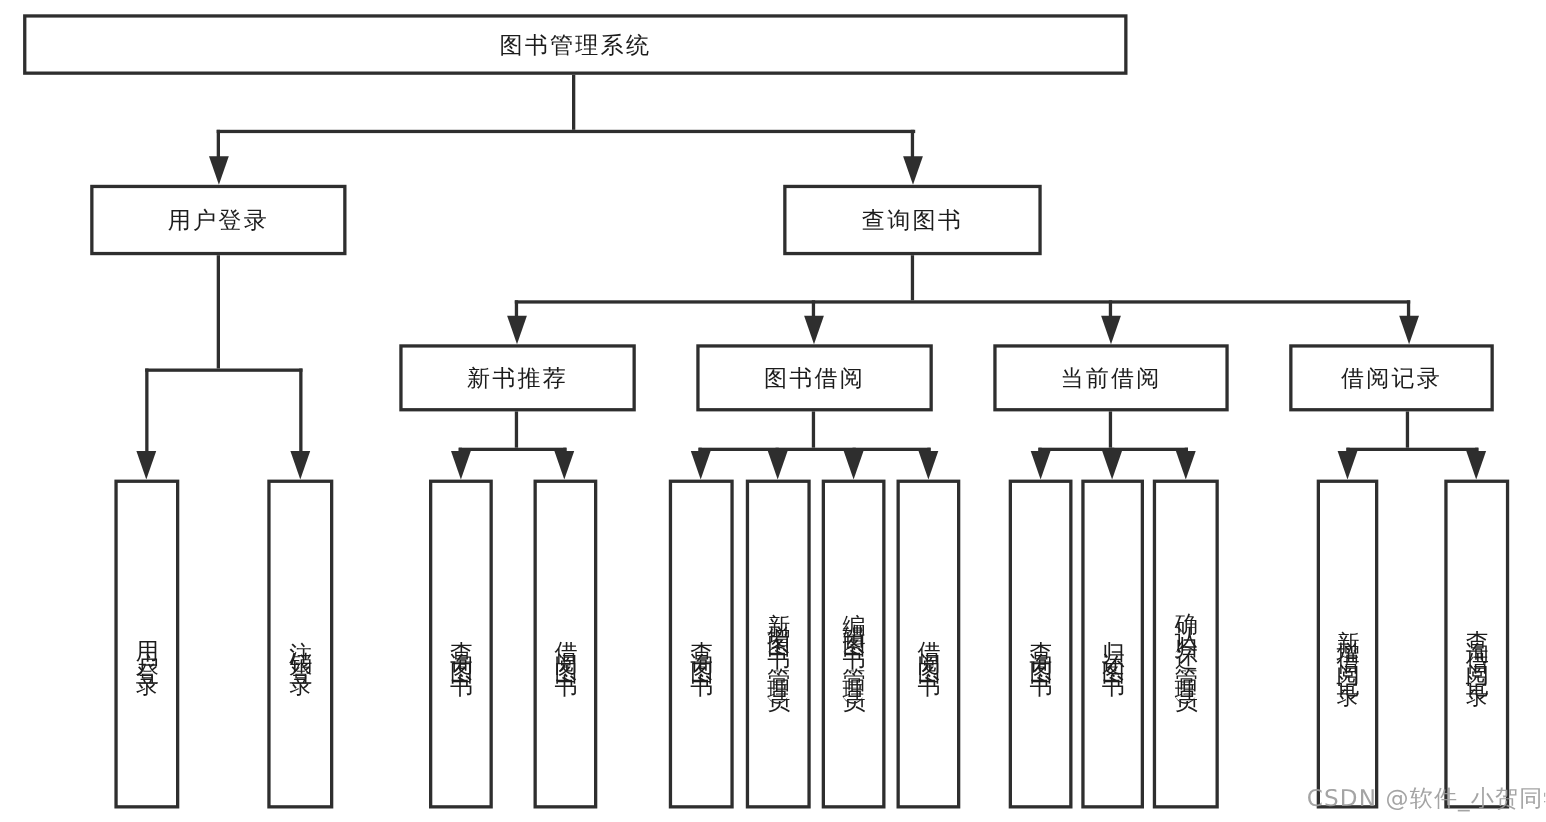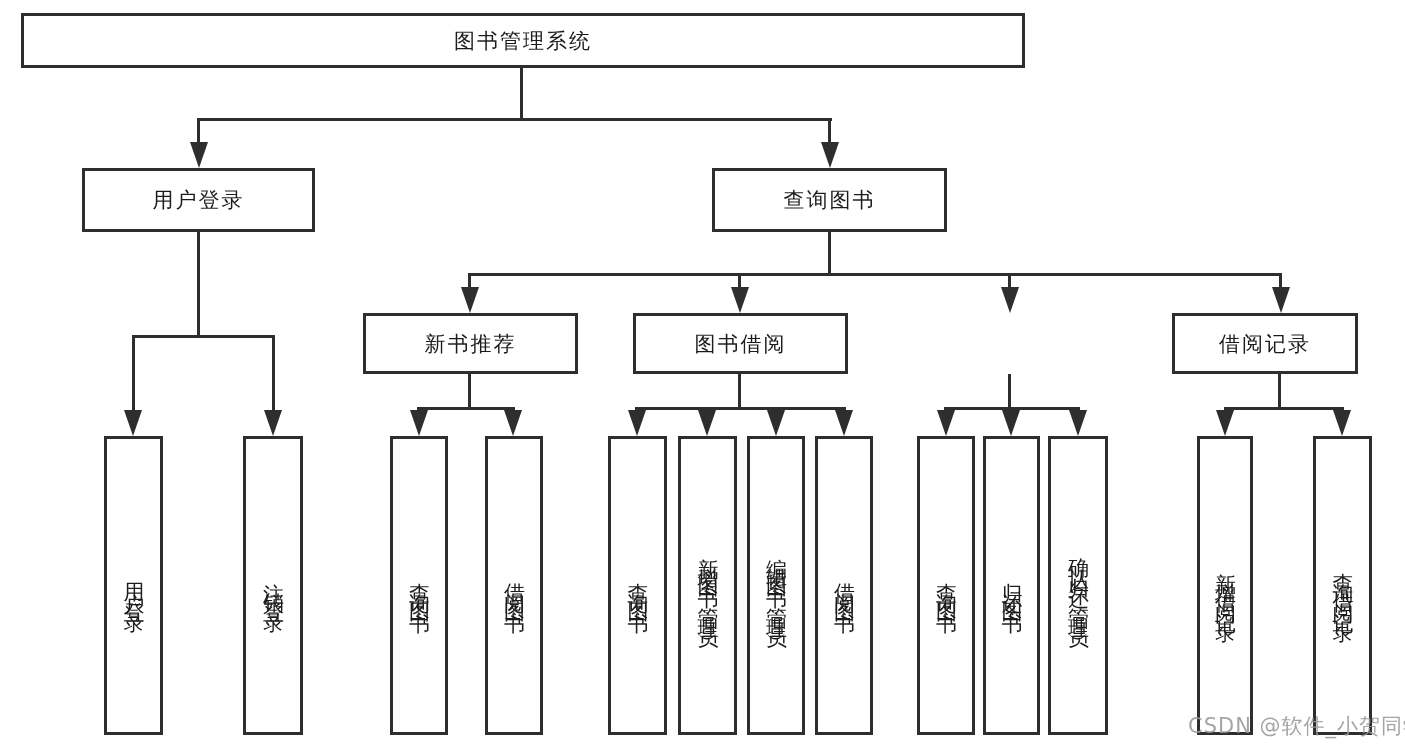--- a/index.html
+++ b/index.html
@@ -81,20 +81,23 @@
   <div class="ahead" style="left:1001px;top:287px;"></div>
   <div class="vline" style="left:1279px;top:273px;width:3px;height:18px;"></div>
   <div class="ahead" style="left:1272px;top:287px;"></div>
 
   <div class="box hbox" style="left:363px;top:313px;width:215px;height:61px;">
     <span>新书推荐</span>
   </div>
   <div class="box hbox" style="left:633px;top:313px;width:215px;height:61px;">
     <span>图书借阅</span>
   </div>
+  <div class="box hbox" style="left:903px;top:313px;width:214px;height:61px;">
+    <span>当前借阅</span>
+  </div>
   <div class="box hbox" style="left:1172px;top:313px;width:186px;height:61px;">
     <span>借阅记录</span>
   </div>
 
   <div class="vline" style="left:468px;top:374px;width:3px;height:33px;"></div>
   <div class="hline" style="left:417px;top:407px;width:98px;height:3px;"></div>
   <div class="vline" style="left:417px;top:407px;width:3px;height:8px;"></div>
   <div class="ahead" style="left:410px;top:410px;"></div>
   <div class="vline" style="left:512px;top:407px;width:3px;height:8px;"></div>
   <div class="ahead" style="left:504px;top:410px;"></div>

